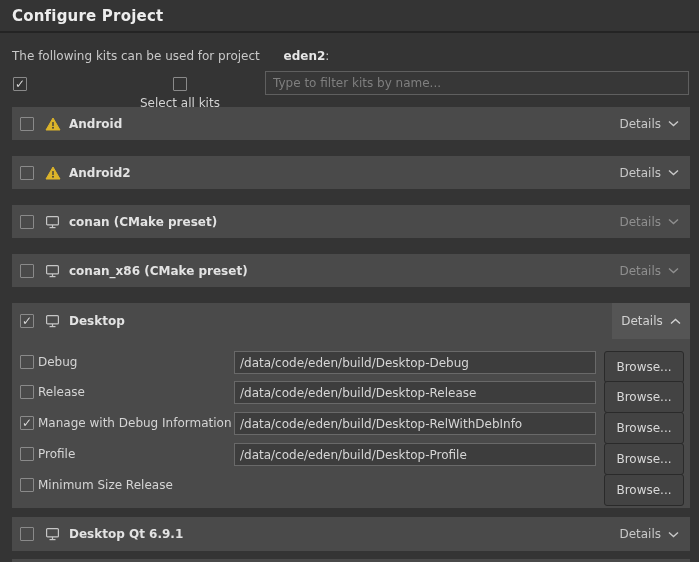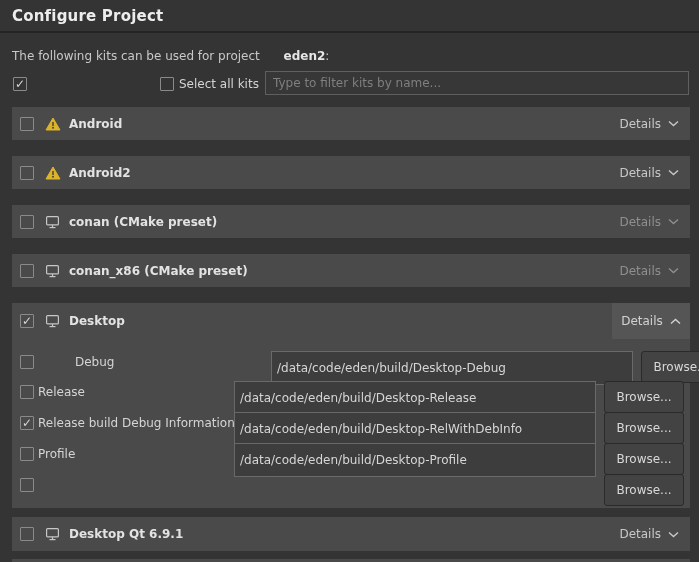--- a/index.html
+++ b/index.html
@@ -27,21 +27,21 @@
     display:inline-flex;align-items:center;justify-content:center;
     flex:none;
   }
   .checkbox .tick{display:none;font-size:12px;line-height:1;color:#d9d9d9;margin-top:-1px;}
   .checkbox.checked .tick{display:block;}
 
   
   .filter-item{position:absolute;top:77px;display:flex;align-items:center;gap:5px;}
   .filter-item .lbl{font-size:12px;color:#d4d4d4;white-space:nowrap;}
   #filter-hide{left:13px;}
-  #filter-select{left:160px;}
+  #filter-select{left:140px;flex-direction:column;}
   .filter-input{
     position:absolute;left:265px;top:71px;width:424px;height:24px;
     box-sizing:border-box;background:#373737;border:1px solid #5f5f5f;
     color:#d6d6d6;font-size:12px;padding:0 7px;outline:none;
     font-family:inherit;
   }
   .filter-input::placeholder{color:#7f7f7f;}
 
   
   .panel{position:absolute;left:12px;width:678px;background:#4a4a4a;}
@@ -79,31 +79,31 @@
   #next-panel-edge{top:559px;height:3px;}
 
   #panel-desktop .kit-header{height:36px;}
 
   
   .cfg-checkbox{position:absolute;left:8px;}
   .cfg-label{position:absolute;left:26px;font-size:12px;color:#d5d5d5;line-height:23px;white-space:nowrap;}
   .path-input{
     position:absolute;left:222px;width:362px;height:23px;box-sizing:border-box;
     background:#3d3d3d;border:1px solid #696969;color:#d6d6d6;
-    font-size:12px;font-family:inherit;padding:16px 5px;outline:none;
+    font-size:12px;font-family:inherit;padding:10px 5px;outline:none;
     line-height:21px;white-space:nowrap;overflow:hidden;
   }
   .path-input.focused{border-color:#4a80bf;background:#383838;}
   .caret{display:inline-block;width:1px;height:13px;background:#e8e8e8;vertical-align:middle;margin:0 0 2px 0;}
   .browse-btn{
     position:absolute;left:592px;width:80px;height:32px;box-sizing:border-box;
     background:#434343;border:1px solid #2a2a2a;border-radius:3px;
     color:#d8d8d8;font-size:12px;display:flex;align-items:center;justify-content:center;
   }
-  .r0{top:48px;margin-left:37px;} .r1{top:78px;} .r2{top:109px;} .r3{top:140px;} .r4{top:171px;}
+  .r0{top:48px;} .r1{top:78px;} .r2{top:109px;} .r3{top:140px;} .r4{top:171px;}
   .cb0{top:52px;} .cb1{top:82px;} .cb2{top:113px;} .cb3{top:144px;} .cb4{top:175px;}
 </style>
 </head>
 <body>
 
 <div class="page">
 
   <div class="page-title">Configure Project</div>
   <div class="title-sep"></div>
 
@@ -232,30 +232,31 @@
     <span class="browse-btn r0">Browse...</span>
 
     <span class="checkbox cfg-checkbox cb1"></span>
     <span class="cfg-label r1">Release</span>
     <input class="path-input r1" type="text" value="/data/code/eden/build/Desktop-Release" style="">
     <span class="browse-btn r1">Browse...</span>
 
     <span class="checkbox cfg-checkbox checked cb2">
         <span class="tick">✓</span>
       </span>
-    <span class="cfg-label r2">Release build Debug Information</span>
+    <span class="cfg-label r2">Manage with Debug Information</span>
     <input class="path-input r2" type="text" value="/data/code/eden/build/Desktop-RelWithDebInfo" style="">
     <span class="browse-btn r2">Browse...</span>
 
     <span class="checkbox cfg-checkbox cb3"></span>
     <span class="cfg-label r3">Profile</span>
     <input class="path-input r3" type="text" value="/data/code/eden/build/Desktop-Profile" style="">
     <span class="browse-btn r3">Browse...</span>
 
     <span class="checkbox cfg-checkbox cb4"></span>
+    <span class="cfg-label r4">Minimum Size Release</span>
     <span class="browse-btn r4">Browse...</span>
   </div>
 
   <div class="panel" id="panel-desktopqt">
     <div class="kit-header">
       <span class="checkbox"></span>
       <span class="kit-icon">
         <svg width="15" height="14" viewBox="0 0 15 14" fill="none" stroke="#c6c6c6" stroke-width="1.2">
             <rect x="1.6" y="1.6" width="11.8" height="8.3" rx="1"></rect>
             <line x1="7.5" y1="10" x2="7.5" y2="12"></line>

